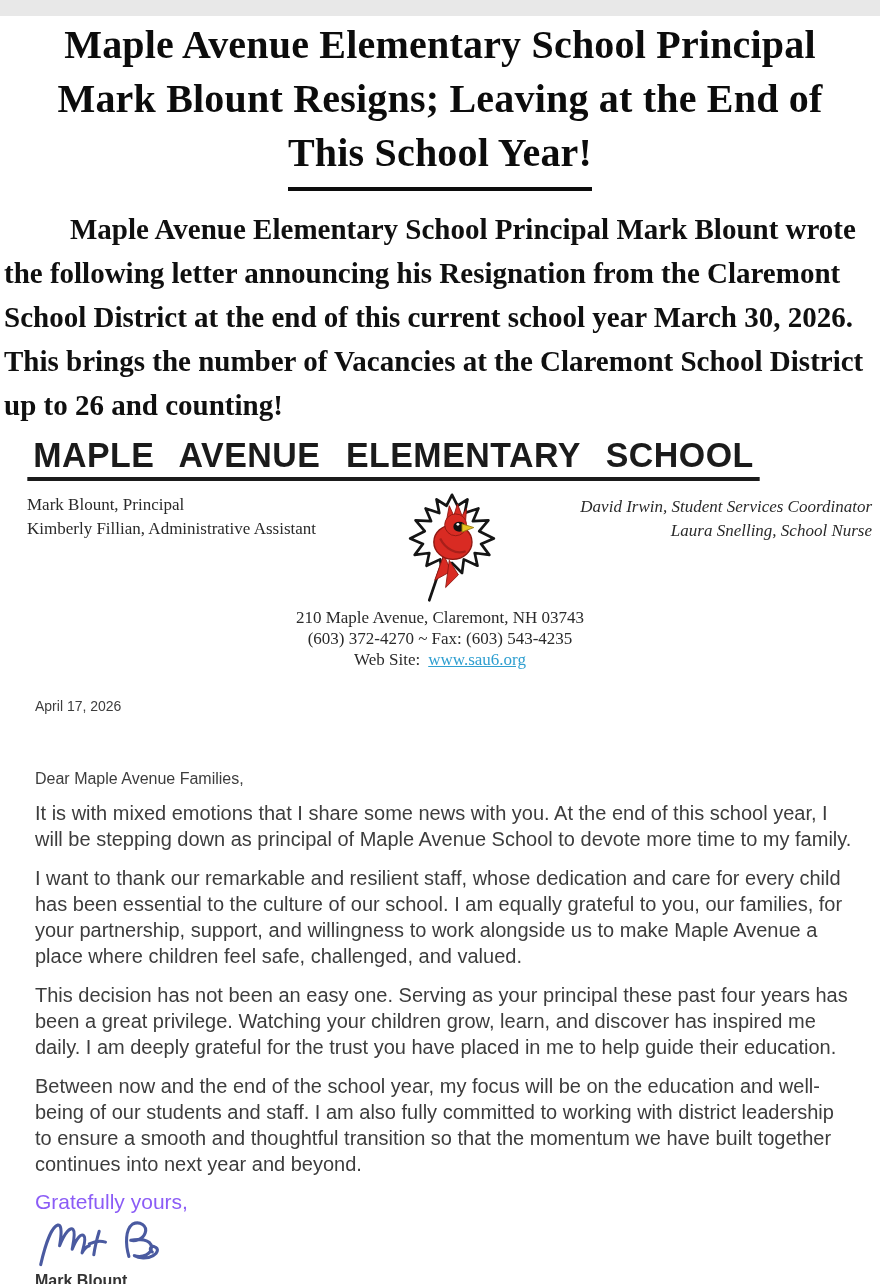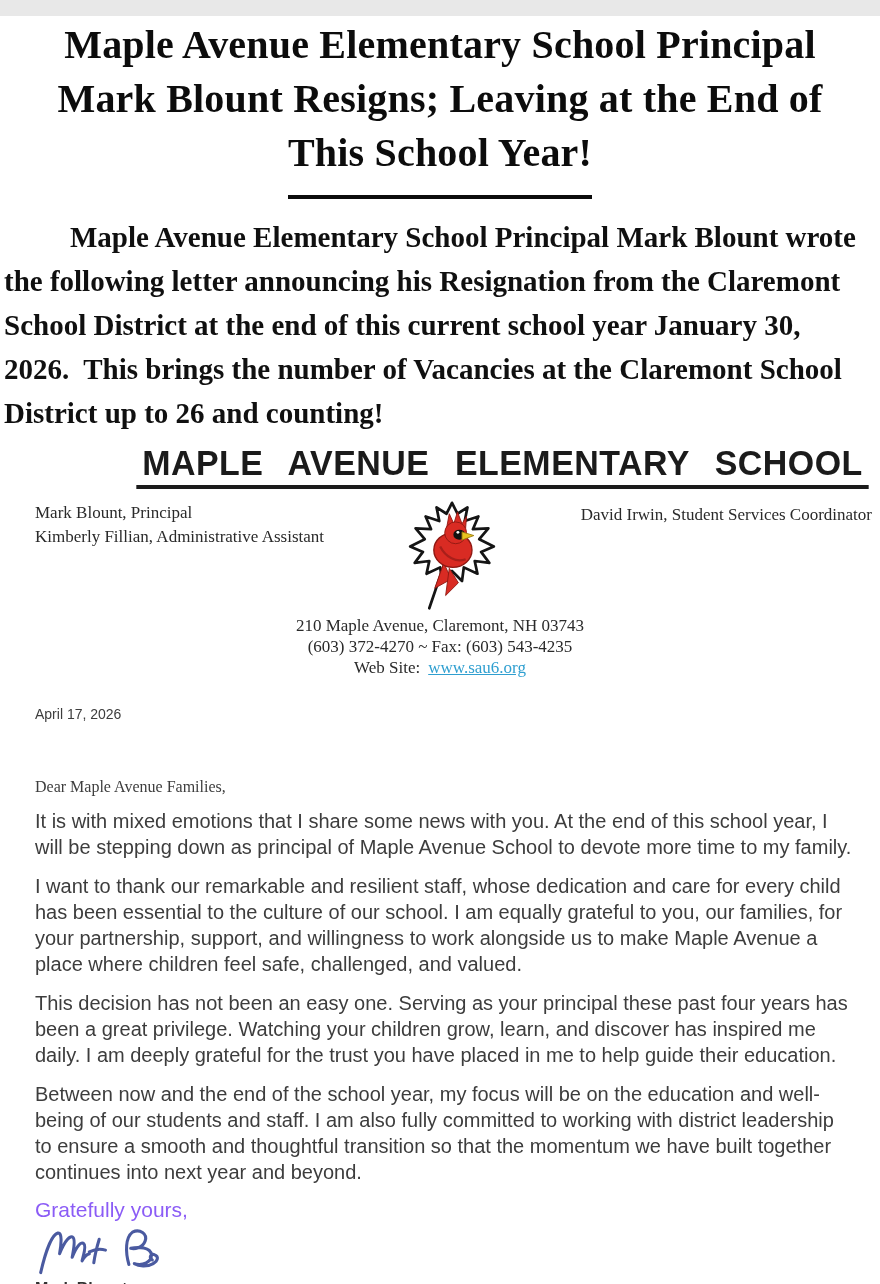--- a/index.html
+++ b/index.html
@@ -20,35 +20,35 @@
     font-family: "Liberation Serif", serif;
     font-weight: bold;
     font-size: 40px;
     line-height: 54px;
     color: #0c0c0c;
     letter-spacing: 0.2px;
   }
   .headline .underlined {
     display: inline-block;
     border-bottom: 4px solid #0c0c0c;
-    padding-bottom: 15px;
+    padding-bottom: 7px;
   }
   
   .intro {
     margin: 16px 14px 0 4px;
     font-family: "Liberation Serif", serif;
     font-weight: bold;
     font-size: 29px;
     line-height: 44px;
     color: #101010;
     text-indent: 66px;
     white-space: pre-wrap;
   }
   
-  .lh-title-wrap { margin-top: 8px; text-align: right; }
+  .lh-title-wrap { margin-top: 8px; text-align: left; padding-left: 16px; }
   .lh-title {
     display: inline-block;
     font-family: "Liberation Sans", sans-serif;
     font-weight: bold;
     font-size: 35px;
     letter-spacing: 0.5px;
     word-spacing: 16px;
     color: #1b1b1b;
     border-bottom: 4px solid #1b1b1b;
     padding: 0 6px 2px 6px;
@@ -56,42 +56,42 @@
   }
   .staff-row {
     position: relative;
     margin-top: 8px;
     height: 112px;
     font-family: "Liberation Serif", serif;
     font-size: 17px;
     line-height: 24px;
     color: #2a2a2a;
   }
-  .staff-left  { position: absolute; left: 35px;  top: 4px; text-align: left; }
-  .staff-right { position: absolute; right: 8px;  top: 6px; text-align: right; }
+  .staff-left  { position: absolute; left: 27px;  top: 4px; text-align: left; }
+  .staff-right { position: absolute; right: 8px;  top: 6px; text-align: right; font-style: italic; }
   .logo-wrap {
     position: absolute; left: 50%; top: 0;
     transform: translateX(-38%);
     width: 100px; height: 118px;
   }
   .address {
     margin-top: 6px;
     text-align: center;
     font-family: "Liberation Serif", serif;
     font-size: 17px;
     line-height: 21px;
     color: #2a2a2a;
   }
   .address a {
     color: var(--link-color, #2f9fd0);
     margin-left: 8px;
   }
   
   .date { margin: 28px 0 0 35px; font-size: 14px; color: #3d3d3d; }
-  .salutation { margin: 56px 0 0 35px; font-size: 16px; color: #3d3d3d; font-family: Liberation Serif, serif; }
+  .salutation { margin: 56px 0 0 35px; font-size: 16px; color: #3d3d3d; }
   .letter-body {
     margin: 12px 25px 0 35px;
     font-size: 20px;
     line-height: 26px;
     color: #3d3d3d;
   }
   .letter-body p { margin-bottom: 13px; white-space: pre-wrap; }
   .closing { margin: 8px 0 0 35px; font-size: 21px; color: #8b5cf6; }
   .signature-wrap { margin: 2px 0 0 28px; height: 54px; }
   .signed-name { margin: 2px 0 0 35px; font-size: 16px; font-weight: bold; color: #333; }
@@ -100,21 +100,21 @@
 <body>
 
 <div class="page">
 
   <div class="headline">
     <div>Maple Avenue Elementary School Principal</div>
     <div>Mark Blount Resigns; Leaving at the End of</div>
     <div><span class="underlined">This School Year!</span></div>
   </div>
 
-  <p class="intro">Maple Avenue Elementary School Principal Mark Blount wrote the following letter announcing his Resignation from the Claremont School District at the end of this current school year January 30, 2026.  This brings the number of Vacancies at the Claremont School District up to 26 and counting!</p>
+  <p class="intro">Maple Avenue Elementary School Principal Mark Blount wrote the following letter announcing his Resignation from the Claremont School District at the end of this current school year March 30, 2026.  This brings the number of Vacancies at the Claremont School District up to 26 and counting!</p>
 
   <div class="lh-title-wrap">
     <span class="lh-title">MAPLE AVENUE ELEMENTARY SCHOOL</span>
   </div>
 
   <div class="staff-row">
     <div class="staff-left">
       <div>Mark Blount, Principal</div>
       <div>Kimberly Fillian, Administrative Assistant</div>
     </div>
@@ -139,20 +139,21 @@
 
         <ellipse cx="63" cy="39" rx="6.5" ry="5.5" fill="#111111"></ellipse>
         <circle cx="61.5" cy="36.5" r="1.6" fill="#ffffff"></circle>
 
         <path d="M66 36 L79 40 L66 45 Z" fill="#e6c31f" stroke="#9a7d10" stroke-width="1"></path>
       </svg>
     </div>
 
     <div class="staff-right">
       <div>David Irwin, Student Services Coordinator</div>
+      <div>Laura Snelling, School Nurse</div>
     </div>
   </div>
 
   <div class="address">
     <div>210 Maple Avenue, Claremont, NH 03743</div>
     <div>(603) 372-4270 ~ Fax: (603) 543-4235</div>
     <div>
       <span>Web Site:</span><a href="www.sau6.org">www.sau6.org</a>
     </div>
   </div>

